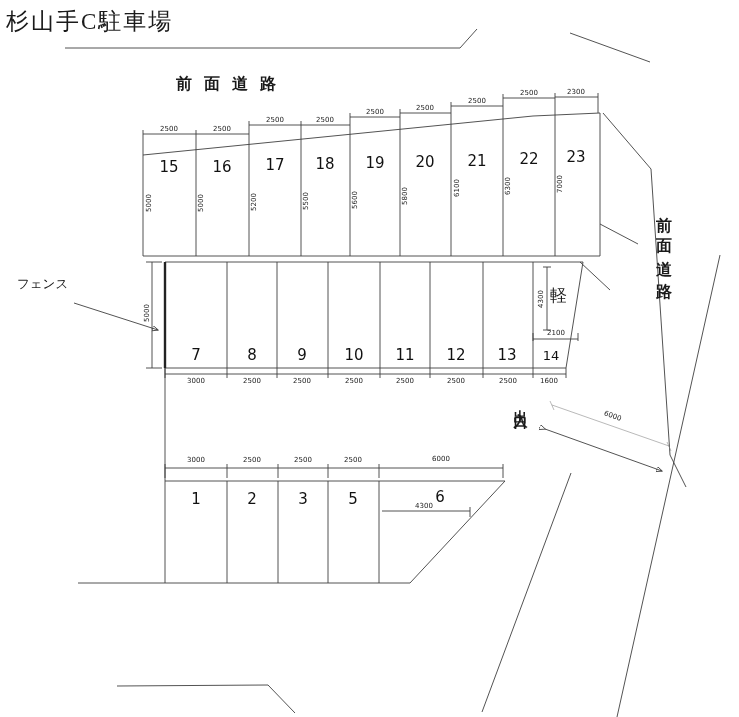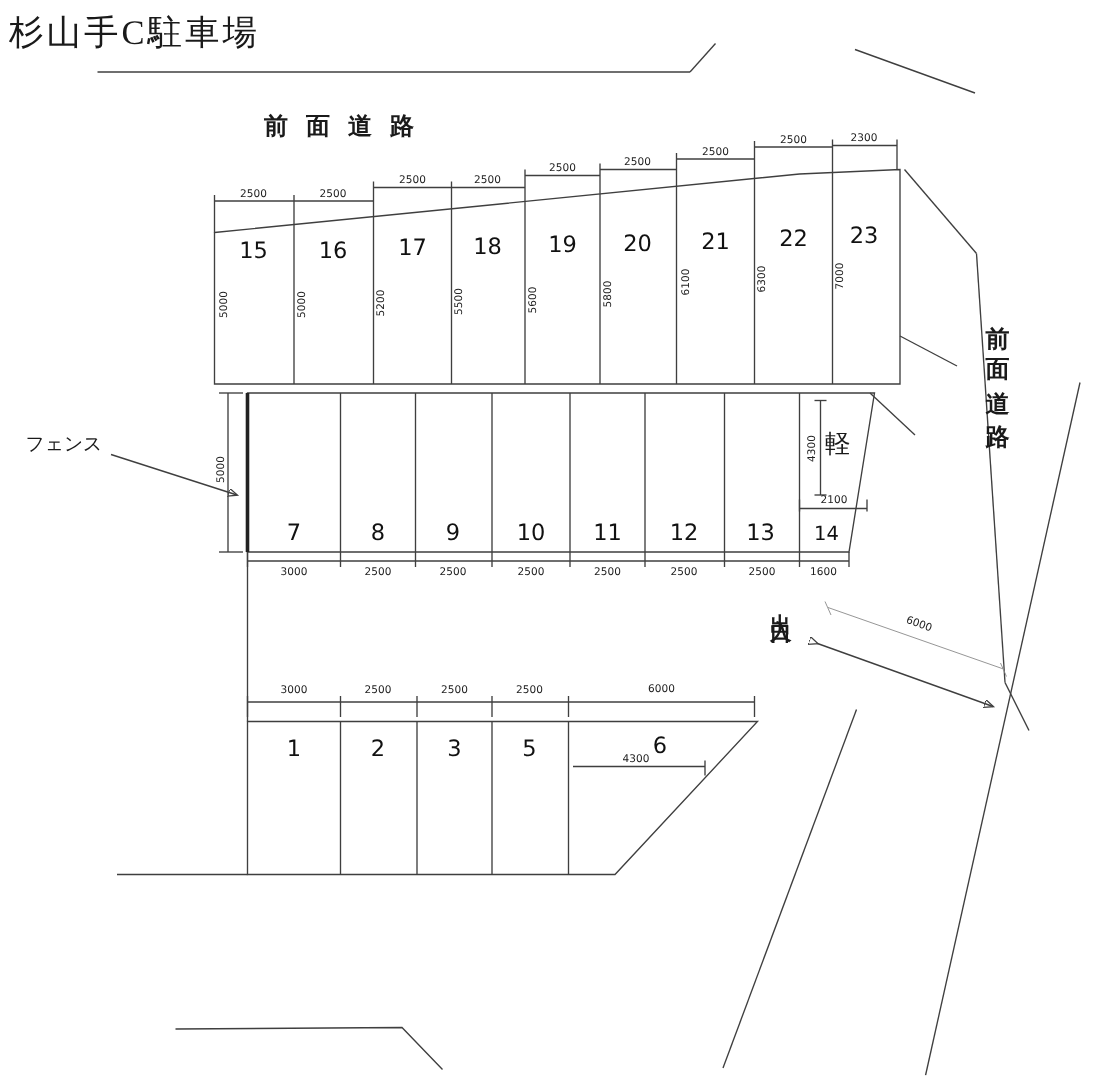--- a/index.html
+++ b/index.html
@@ -11,21 +11,21 @@
   svg .thick{stroke:#222;stroke-width:2.4;}
   svg text{fill:#111;font-family:"DejaVu Sans","Liberation Sans",sans-serif;}
   svg text.num{font-size:15px;text-anchor:middle;}
   svg text.num-s{font-size:13px;text-anchor:middle;}
   svg text.dim{font-size:7px;text-anchor:middle;fill:#222;}
   .jp{position:absolute;white-space:nowrap;text-align:center;}
   #title{left:6px;top:6px;font-size:23px;font-family:"Liberation Serif",serif;letter-spacing:2px;}
   #road-top{left:176px;top:74px;font-size:16px;font-weight:bold;letter-spacing:12px;}
   #road-right{left:653px;top:204px;font-size:16px;font-weight:bold;writing-mode:vertical-rl;
               text-orientation:upright;letter-spacing:22px;}
-  #fence-label{left:17px;top:288px;font-size:12.5px;}
+  #fence-label{left:17px;top:276px;font-size:12.5px;}
   #entrance-label{left:512px;top:398px;font-size:14px;font-weight:bold;writing-mode:vertical-rl;
                   text-orientation:upright;letter-spacing:4px;}
   #kei-label{left:550px;top:284px;font-size:17px;}
 </style>
 </head>
 <body>
 
 <div id="stage">
 
   <svg width="739" height="717" viewBox="0 0 739 717">

